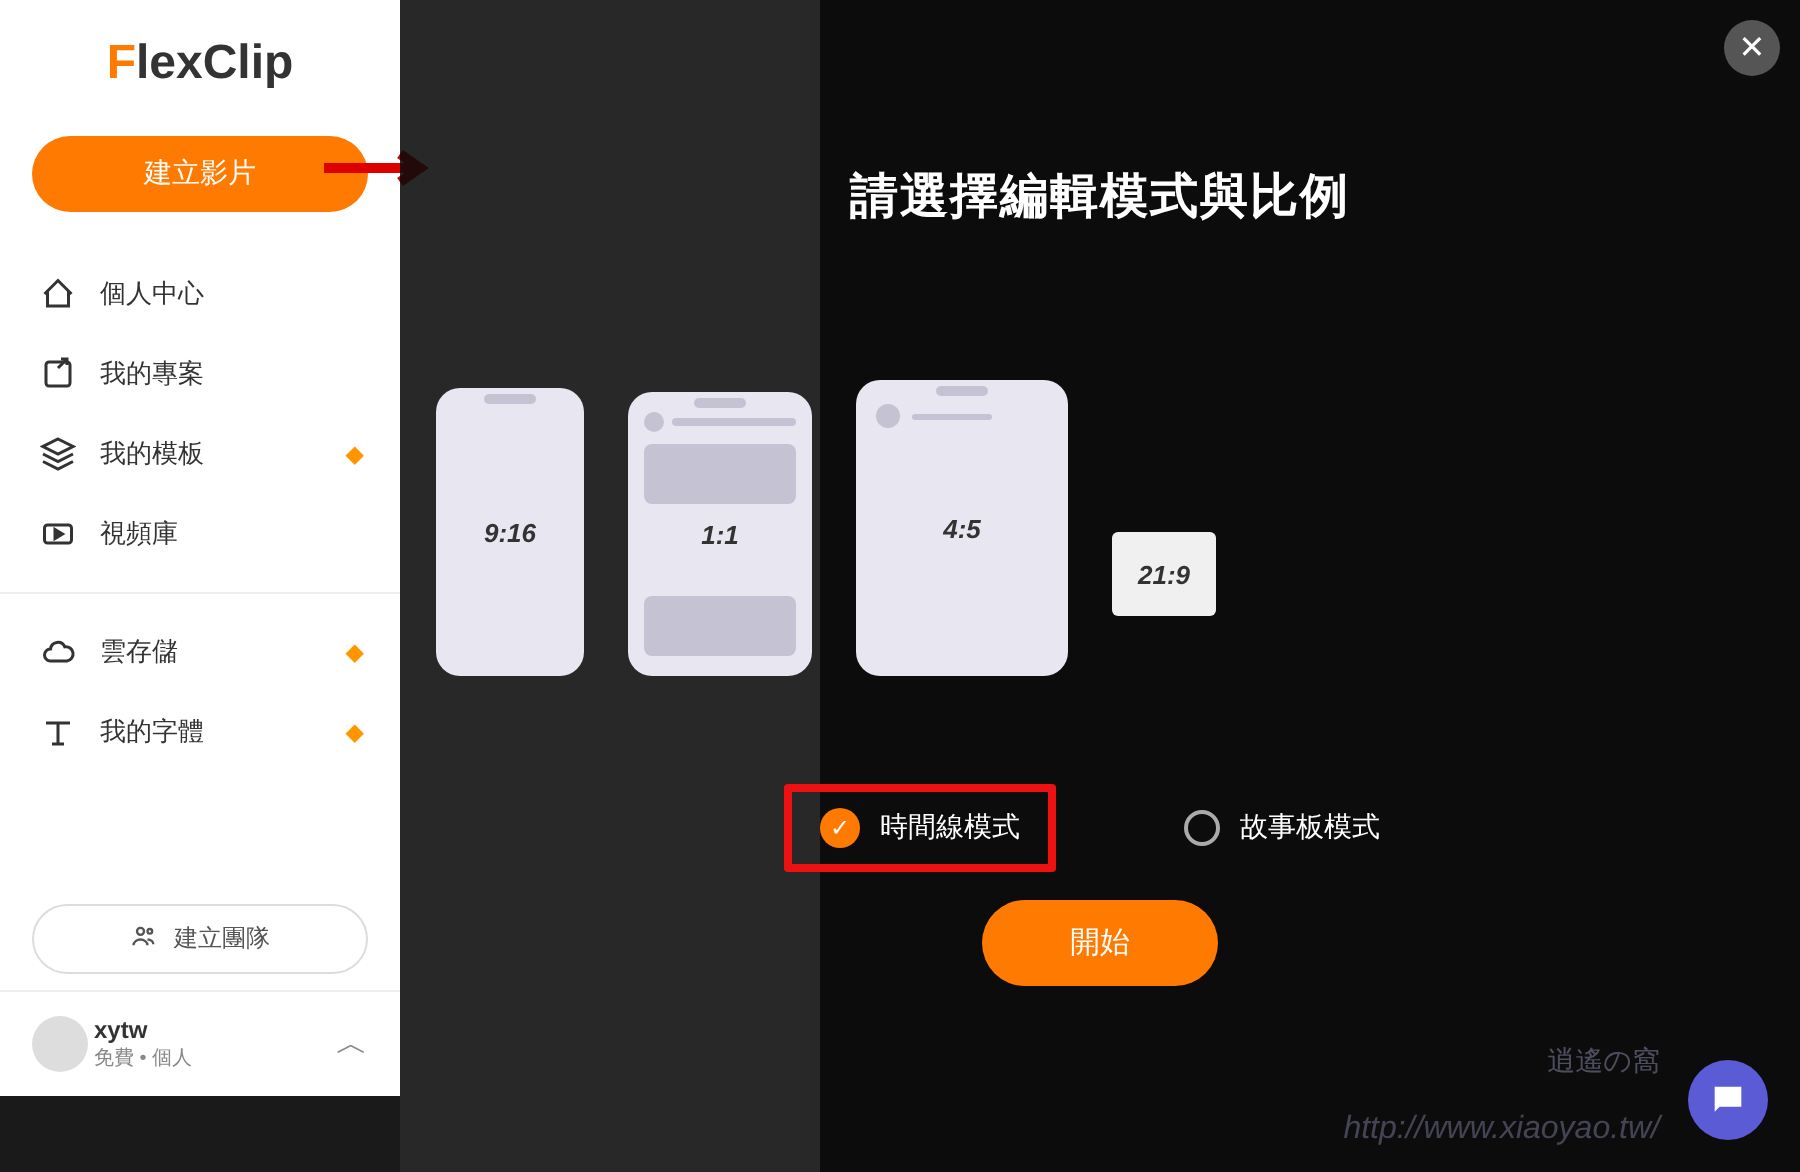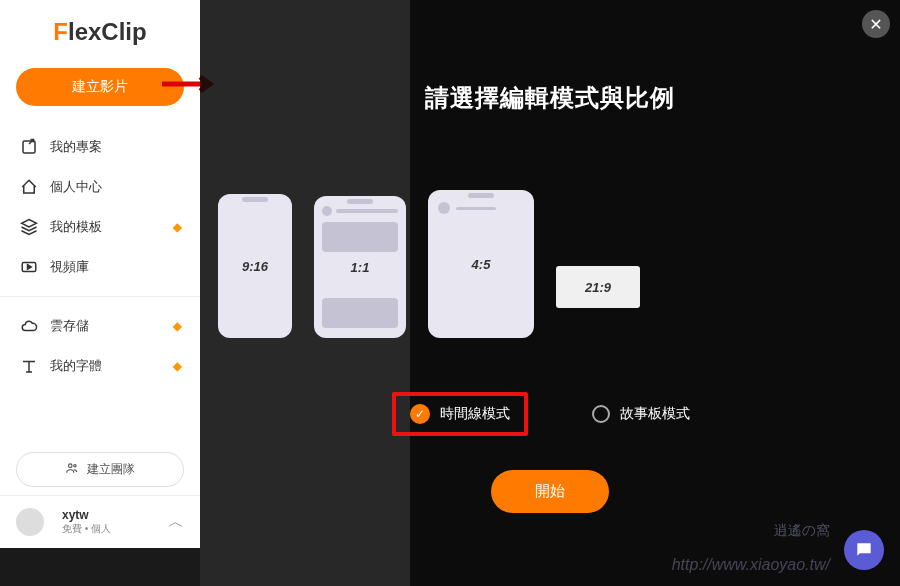--- a/index.html
+++ b/index.html
@@ -15,21 +15,21 @@
     .nav-section { display: flex; flex-direction: column; gap: 2px; padding: 4px 0; }
     .nav-item { display: flex; align-items: center; padding: 10px 20px; color: #333; font-size: 13px; cursor: pointer; gap: 12px; position: relative; }
     .nav-icon { width: 18px; height: 18px; display: flex; align-items: center; justify-content: center; }
     .diamond { position: absolute; right: 18px; color: #ff9500; font-size: 12px; }
     
     .divider { height: 1px; background: #eee; margin: 6px 0; }
     .spacer { flex: 1; }
     
     .team-btn { display: flex; align-items: center; justify-content: center; gap: 8px; margin: 8px 16px; border: 1px solid #ddd; border-radius: 18px; padding: 8px; font-size: 12px; cursor: pointer; color: #555; }
     
-    .user-box { display: flex; align-items: center; padding: 12px 16px; border-top: 1px solid #eee; gap: 18px; cursor: pointer; }
+    .user-box { display: flex; align-items: center; padding: 12px 16px; border-top: 1px solid #eee; gap: 3px; cursor: pointer; }
     .avatar { width: 28px; height: 28px; border-radius: 50%; background: #ddd; }
     .user-info { flex: 1; }
     .user-name { font-size: 12px; font-weight: 600; color: #333; }
     .user-plan { font-size: 10px; color: #888; }
     .chevron-up { color: #888; }
     
     .arrow { position: absolute; left: 160px; top: 74px; width: 60px; height: 20px; z-index: 6; }
     .arrow svg { width: 100%; height: 100%; }
     .bg-sidebar2 { position: absolute; left: 200px; top: 0; width: 210px; height: 586px; background: #fff; z-index: 1; }
     
@@ -48,41 +48,41 @@
     .monitor { width: 118px; height: 78px; background: #ff7a00; border-radius: 6px; position: relative; display: flex; align-items: center; justify-content: center; margin-bottom: 8px; }
     .monitor-screen { width: 108px; height: 64px; background: #7dd3c8; border-radius: 3px; position: relative; overflow: hidden; }
     .monitor-person { position: absolute; bottom: 0; left: 50%; transform: translateX(-50%); width: 40px; height: 48px; }
     .monitor-stand { position: absolute; bottom: -12px; left: 50%; transform: translateX(-50%); width: 28px; height: 8px; background: #ff7a00; }
     .monitor-label { position: absolute; left: 14px; bottom: 10px; color: #fff; font-size: 11px; font-weight: 600; z-index: 2; }
     
     .phone { background: #e8e6f0; border-radius: 12px; position: relative; display: flex; align-items: center; justify-content: center; color: #333; font-size: 13px; font-weight: 600; }
     .phone-916 { width: 74px; height: 144px; }
     .phone-11 { width: 92px; height: 142px; }
     .phone-45 { width: 106px; height: 148px; margin-top: 28px; }
-    .phone-219 { width: 84px; height: 42px; background: #f0f0f0; border-radius: 3px; margin-bottom: 30px; }
+    .phone-219 { width: 52px; height: 42px; background: #f0f0f0; border-radius: 3px; margin-bottom: 30px; }
     
     .phone-notch { position: absolute; top: 3px; left: 50%; transform: translateX(-50%); width: 26px; height: 5px; background: #c5c2d4; border-radius: 3px; }
     .phone-11-top { position: absolute; top: 10px; left: 8px; right: 8px; height: 10px; display: flex; gap: 4px; }
     .phone-11-av { width: 10px; height: 10px; border-radius: 50%; background: #c5c2d4; }
     .phone-11-bar { flex: 1; height: 4px; background: #c5c2d4; border-radius: 2px; margin-top: 3px; }
     .phone-11-img { position: absolute; top: 26px; left: 8px; right: 8px; height: 30px; background: #c5c2d4; border-radius: 4px; }
     .phone-11-img2 { position: absolute; bottom: 10px; left: 8px; right: 8px; height: 30px; background: #c5c2d4; border-radius: 4px; }
     .phone-45-top { position: absolute; top: 12px; left: 10px; display: flex; gap: 6px; align-items: center; }
     .phone-45-av { width: 12px; height: 12px; border-radius: 50%; background: #c5c2d4; }
     .phone-45-ln { width: 40px; height: 3px; background: #c5c2d4; border-radius: 2px; }
     
     .modes { display: flex; gap: 50px; margin-top: 56px; align-items: center; }
     .mode-item { display: flex; align-items: center; gap: 10px; cursor: pointer; padding: 10px 16px; }
     .mode-selected { position: relative; }
     .mode-highlight { position: absolute; inset: -2px; border: 4px solid #e11; border-radius: 2px; }
     .radio-on { width: 20px; height: 20px; border-radius: 50%; background: #ff7a00; display: flex; align-items: center; justify-content: center; color: #fff; font-size: 12px; }
     .radio-off { width: 18px; height: 18px; border-radius: 50%; border: 2px solid #aaa; }
     .mode-label { font-size: 14px; color: #fff; }
     
-    .start-btn { margin-top: 36px; background: #ff7a00; color: #fff; border: none; border-radius: 22px; padding: 12px 44px; font-size: 15px; font-weight: 500; cursor: pointer; }
+    .start-btn { margin-top: 16px; background: #ff7a00; color: #fff; border: none; border-radius: 22px; padding: 12px 44px; font-size: 15px; font-weight: 500; cursor: pointer; }
     
     .chat-bubble { position: absolute; right: 16px; bottom: 16px; width: 40px; height: 40px; border-radius: 50%; background: #5b5bd6; display: flex; align-items: center; justify-content: center; z-index: 20; cursor: pointer; }
     .chat-bubble svg { width: 20px; height: 20px; }
     
     .watermark { position: absolute; right: 70px; bottom: 12px; color: rgba(200,200,255,0.3); font-size: 16px; z-index: 20; font-style: italic; }
     .watermark2 { position: absolute; right: 70px; bottom: 46px; color: rgba(200,200,255,0.35); font-size: 14px; z-index: 20; font-family: cursive; }
   </style>
 </head>
 <body>
 
@@ -90,33 +90,33 @@
   <div class="logo">
     <span class="logo-text"><span class="logo-f">F</span><span>lexClip</span></span>
   </div>
 
   <button class="create-btn">建立影片</button>
 
   <div class="nav-section">
     <div class="nav-item">
       <span class="nav-icon">
           <svg viewBox="0 0 24 24" fill="none" stroke="#333" stroke-width="2">
+            <path d="M3 12l9-9 9 9M5 10v10h14V10"></path>
+          </svg>
+        </span>
+      <span>個人中心</span>
+    </div>
+    <div class="nav-item">
+      <span class="nav-icon">
+          <svg viewBox="0 0 24 24" fill="none" stroke="#333" stroke-width="2">
             <rect x="4" y="4" width="16" height="16" rx="2"></rect>
             <path d="M12 8l6-6M14 2h4v4"></path>
           </svg>
         </span>
       <span>我的專案</span>
-    </div>
-    <div class="nav-item">
-      <span class="nav-icon">
-          <svg viewBox="0 0 24 24" fill="none" stroke="#333" stroke-width="2">
-            <path d="M3 12l9-9 9 9M5 10v10h14V10"></path>
-          </svg>
-        </span>
-      <span>個人中心</span>
     </div>
     <div class="nav-item">
       <span class="nav-icon">
           <svg viewBox="0 0 24 24" fill="none" stroke="#333" stroke-width="2">
             <path d="M12 2l10 5-10 5L2 7z M2 12l10 5 10-5 M2 17l10 5 10-5"></path>
           </svg>
         </span>
       <span>我的模板</span>
       <span class="diamond">◆</span>
     </div>

